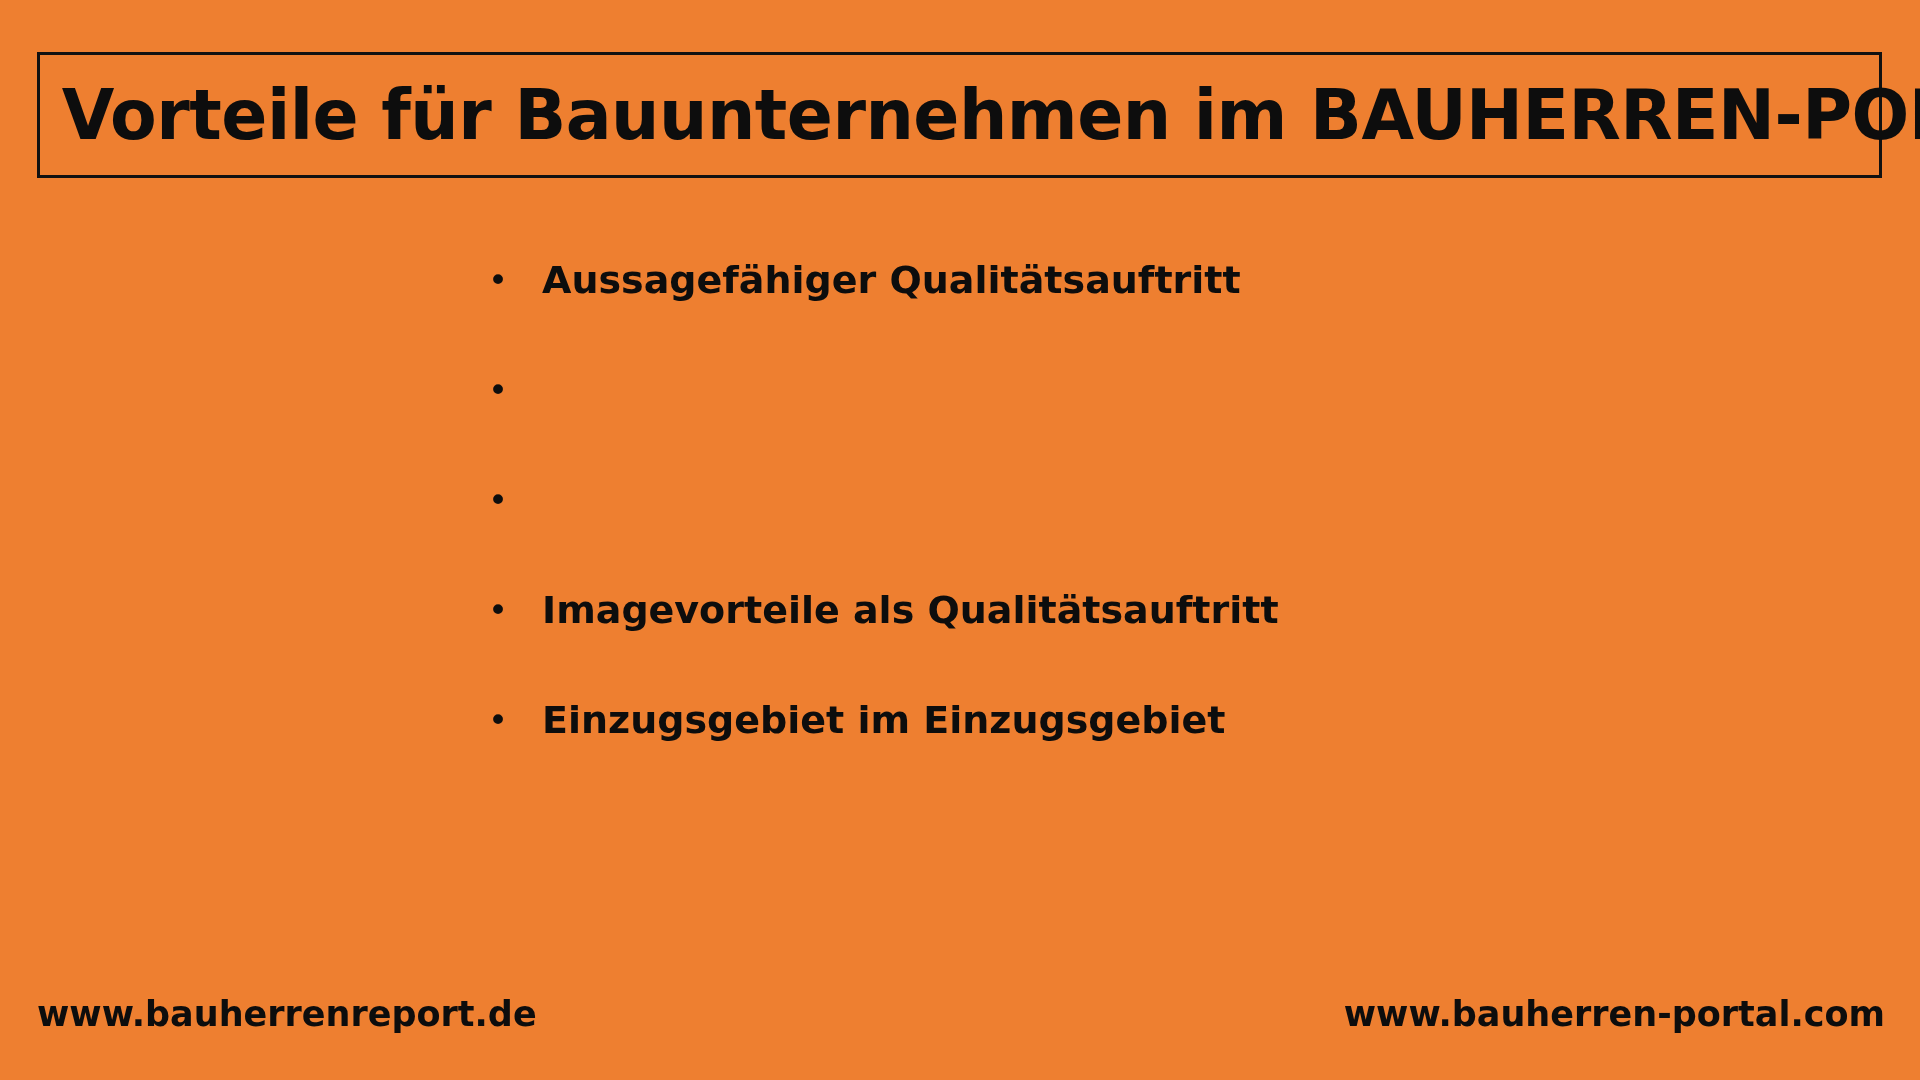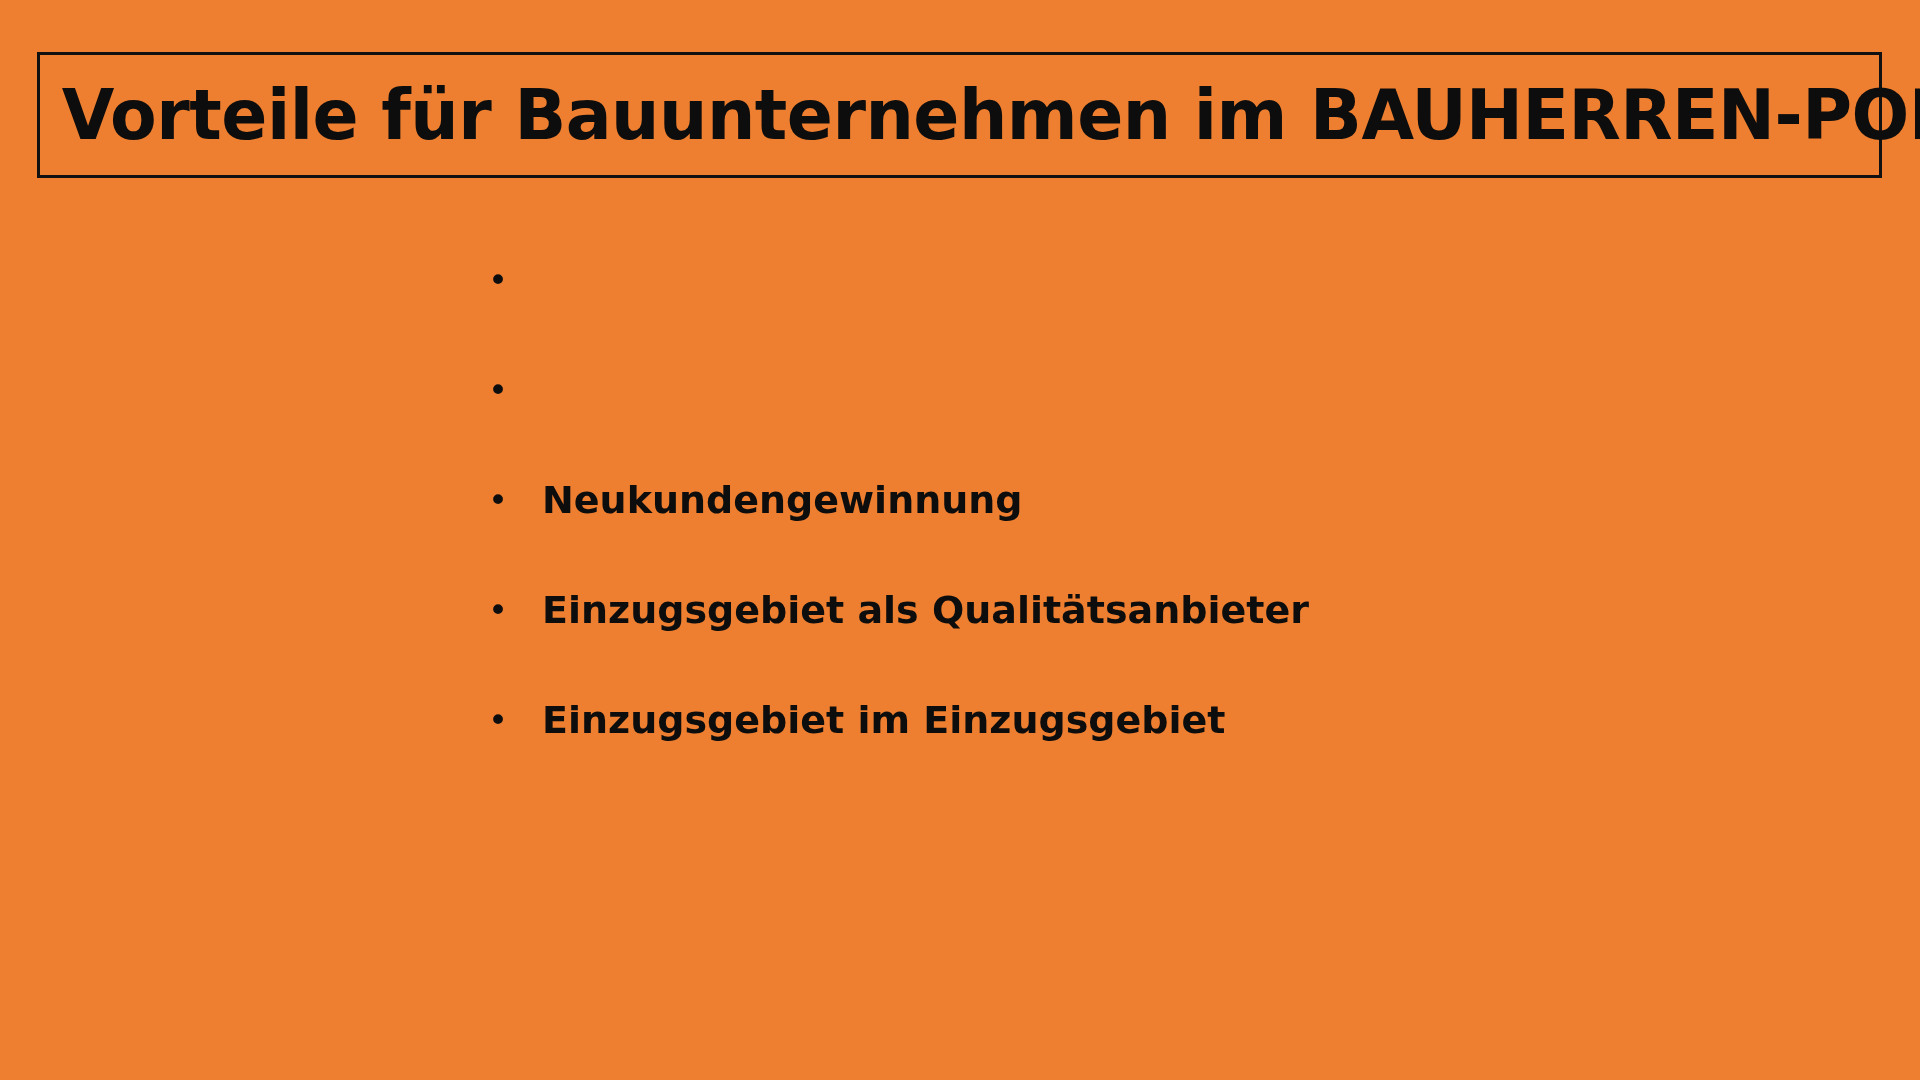--- a/index.html
+++ b/index.html
@@ -122,37 +122,41 @@
 <div id="slide">
 
   <div id="title-box">
     <div id="title-text">Vorteile für Bauunternehmen im BAUHERREN-PORTAL</div>
   </div>
 
   <ul id="bullet-list">
 
     <li class="bullet-row">
       <span class="bullet-marker">•</span>
+      <span class="bullet-label">Aussagefähiger Qualitätsauftritt</span>
     </li>
 
     <li class="bullet-row">
       <span class="bullet-marker">•</span>
     </li>
 
     <li class="bullet-row">
       <span class="bullet-marker">•</span>
-      <span class="bullet-label">Neukundengewinnung</span>
     </li>
 
     <li class="bullet-row">
       <span class="bullet-marker">•</span>
-      <span class="bullet-label">Einzugsgebiet als Qualitätsanbieter</span>
+      <span class="bullet-label">Imagevorteile als Qualitätsauftritt</span>
     </li>
 
     <li class="bullet-row">
       <span class="bullet-marker">•</span>
       <span class="bullet-label">Einzugsgebiet im Einzugsgebiet</span>
     </li>
 
   </ul>
 
+  <div id="footer">
+    <span id="footer-left" class="footer-link">www.bauherrenreport.de</span>
+    <span id="footer-right" class="footer-link">www.bauherren-portal.com</span>
+  </div>
 
 </div>
 
 </body></html>

